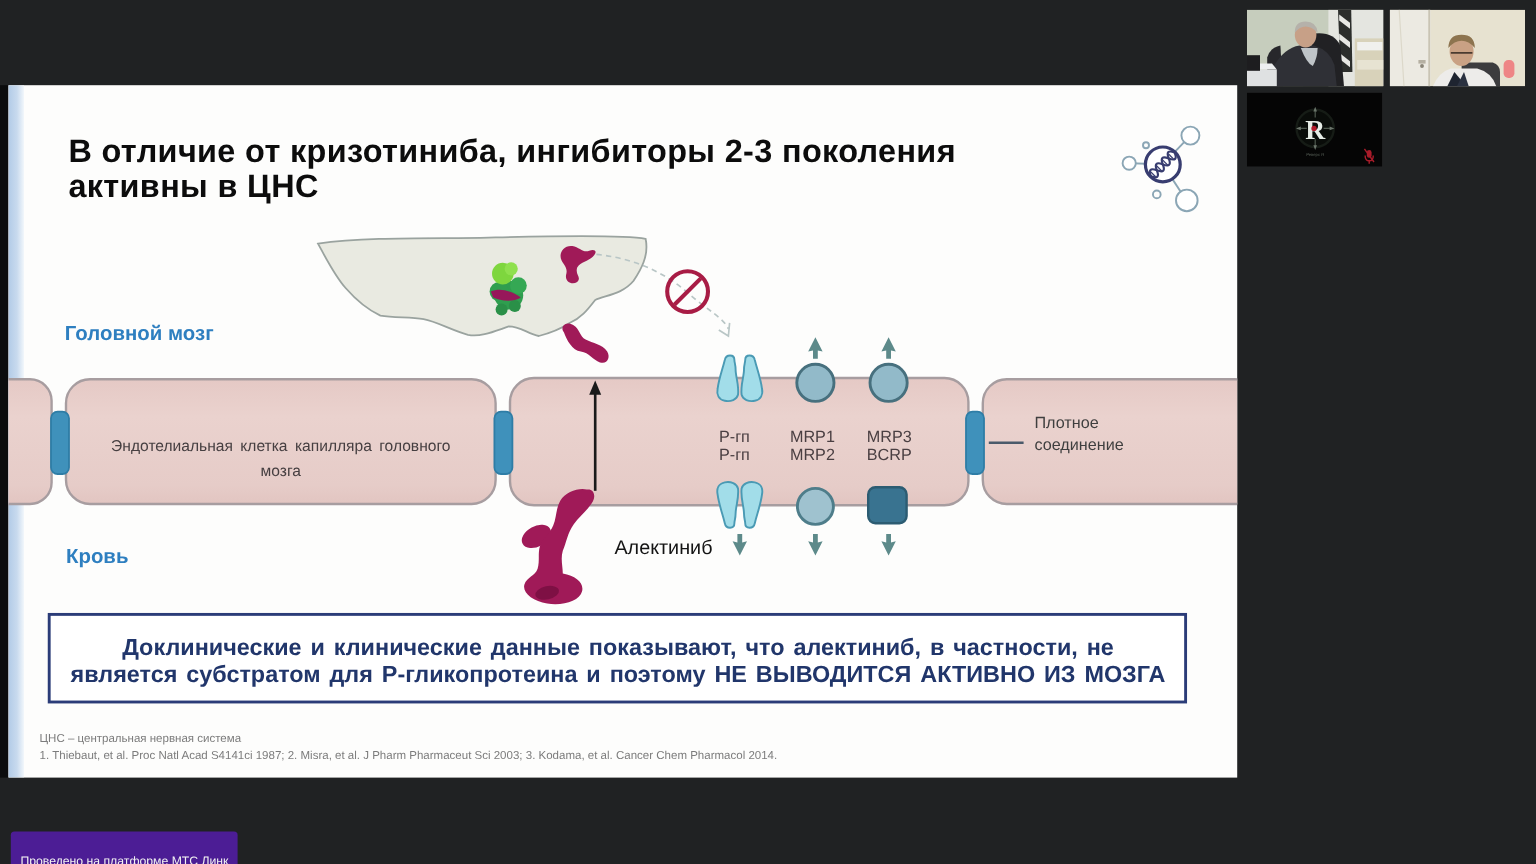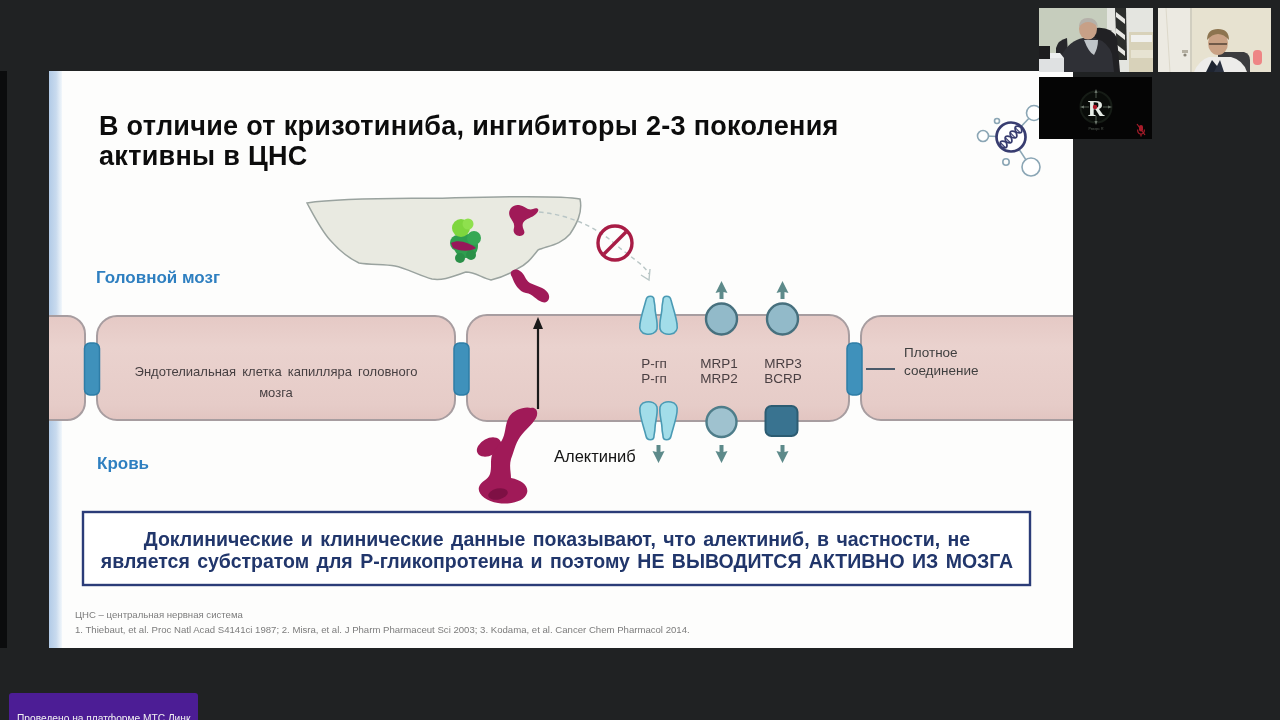--- a/index.html
+++ b/index.html
@@ -1,19 +1,19 @@
 <!DOCTYPE html>
 <html><head>
 <meta charset="utf-8">
 <style>
   html,body{margin:0;padding:0;width:1280px;height:720px;overflow:hidden;
     background:#202223;font-family:"Liberation Sans",sans-serif;}
   #stage{position:relative;width:1280px;height:720px;background:#202223;}
   #leftbar{position:absolute;left:0;top:71px;width:7px;height:577px;background:#0b0c0d;}
-  #slide{position:absolute;left:7px;top:71px;width:1024px;height:577px;background:#fdfdfc;margin-left:42px;}
+  #slide{position:absolute;left:7px;top:71px;width:1024px;height:577px;background:#fdfdfc;}
   #chip{position:absolute;left:9px;top:693px;height:19px;background:#4c1d95;border-radius:3px;
     color:#f2f2f2;font-size:10.2px;line-height:19px;padding:16px 8px;}
   .tile{position:absolute;overflow:hidden;}
 </style>
 </head>
 <body>
 <div id="stage">
   <div id="leftbar"></div>
   <div id="slide">
     <svg width="1024" height="577" viewBox="0 0 1024 577">

